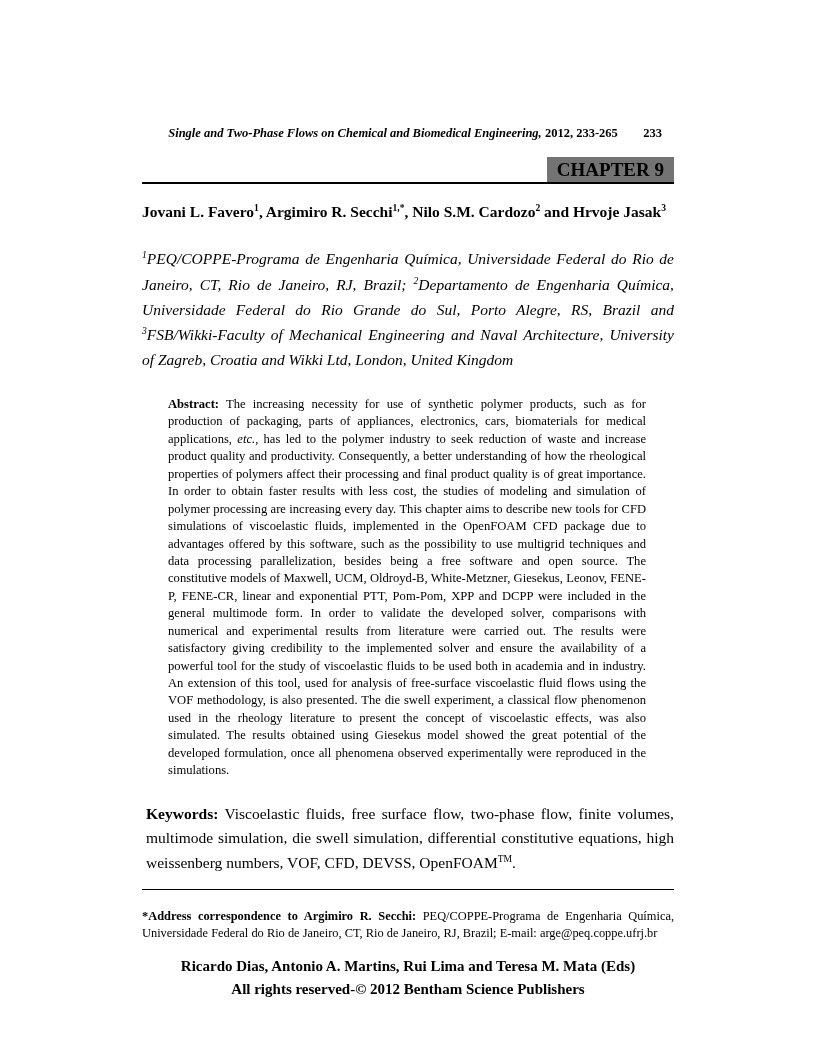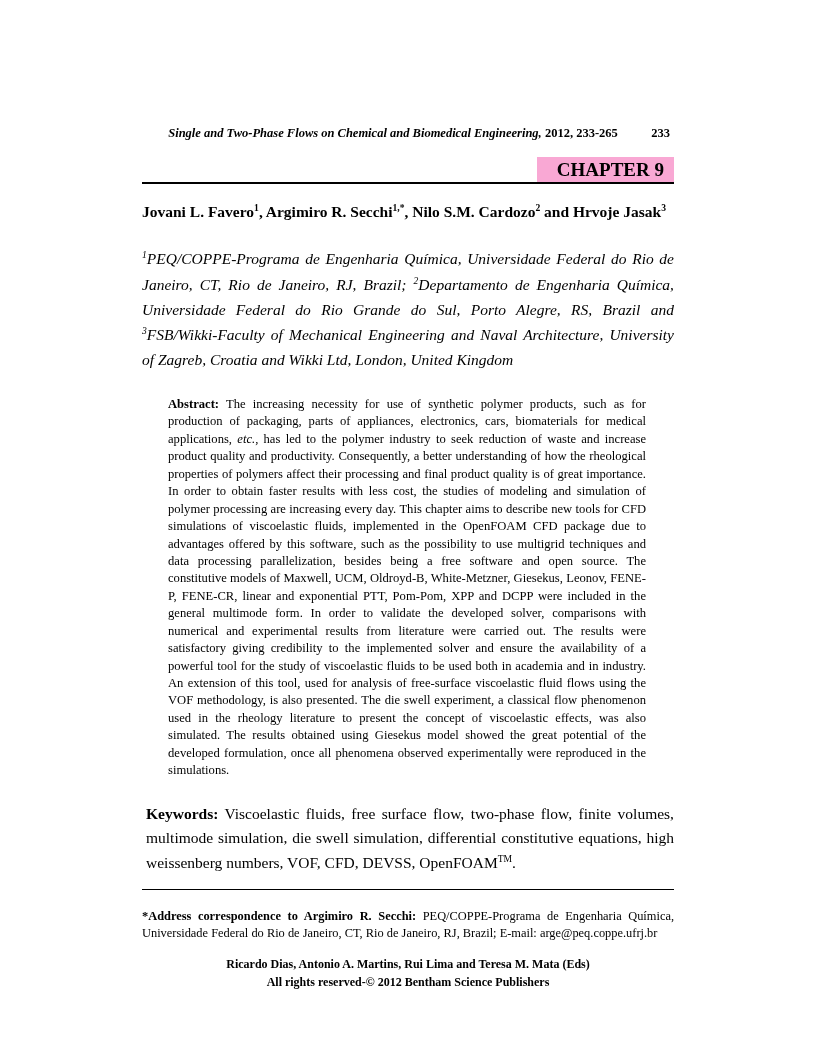--- a/index.html
+++ b/index.html
@@ -22,36 +22,36 @@
     position: relative;
     text-align: center;
     font-size: 12.5px;
     font-weight: bold;
     padding-right: 30px;
     white-space: nowrap;
   }
   .rh-title { font-style: italic; }
   .rh-page {
     position: absolute;
-    right: 4px;
+    right: 12px;
     top: 0;
   }
   
   .chapter-row {
     margin-top: 16px;
     border-bottom: 2px solid #000000;
     text-align: right;
   }
   .chapter-box {
     display: inline-block;
     vertical-align: bottom;
-    background: #f9a8d4;
+    background: #737373;
     font-size: 19px;
     font-weight: bold;
-    padding: 2px 10px 1px 20px;
+    padding: 2px 10px 1px 10px;
   }
   
   .page-title {
     margin: 27px 0 0 0;
     font-size: 17px;
     font-weight: bold;
   }
   .authors {
     margin: 17px 0 0 0;
     font-size: 15.5px;
@@ -94,21 +94,21 @@
     padding-top: 18px;
     font-size: 12.4px;
     text-align: justify;
     line-height: 1.38;
   }
   
   .page-footer {
     margin-top: 13px;
     text-align: center;
     font-weight: bold;
-    font-size: 12px;
+    font-size: 15px;
     line-height: 1.5;
   }
 </style>
 </head>
 <body>
 
 <div class="page">
 
   <div class="running-head">
     <span class="rh-title">Single and Two-Phase Flows on Chemical and Biomedical Engineering,</span><span> 2012, 233-265</span>

